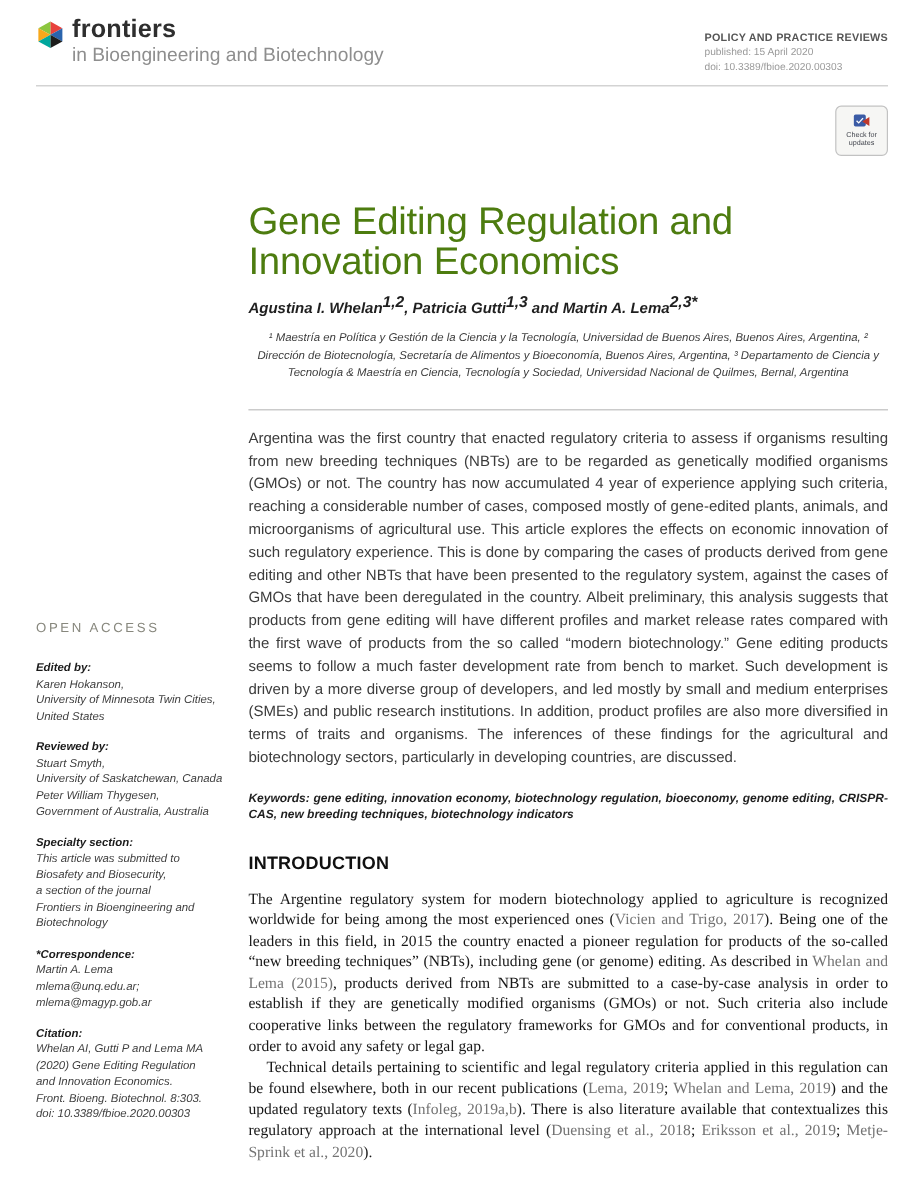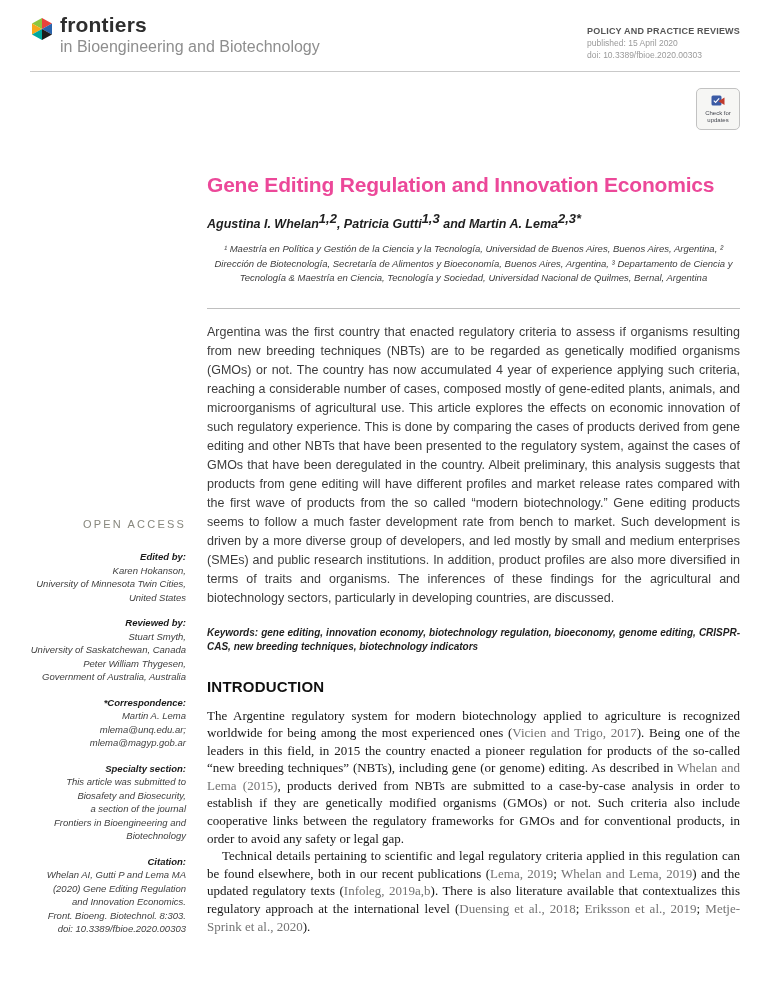--- a/index.html
+++ b/index.html
@@ -24,31 +24,31 @@
   .check-badge {
     position:absolute; top:88px; right:29px; width:44px; height:42px;
     border:1px solid #c2c2c2; border-radius:5px; background:#f6f6f4;
     display:flex; flex-direction:column; align-items:center; justify-content:center;
     gap:2px; cursor:pointer;
   }
   .cb-text { font-size:6px; line-height:6.5px; color:#44474f; text-align:center; }
 
   
   .content { display:flex; margin-top:96px; }
-  .sidebar { flex:0 0 156px; width:156px; padding-top:350px; text-align:right; }
+  .sidebar { flex:0 0 156px; width:156px; padding-top:350px; text-align:left; }
   .main { flex:1; padding-left:21px; }
 
   
   .open-access { font-size:11px; letter-spacing:2.2px; color:#87877d; margin-bottom:20px; }
   .sb-block { margin-bottom:12px; font-style:italic; font-size:9.5px; line-height:13.5px; color:#3f3f3f; }
   .sb-label { font-weight:bold; color:#1a1a1a; }
   .sb-bold { font-weight:bold; color:#1a1a1a; }
 
   
-  .article-title { font-size:21px; line-height:33px; font-weight:bold; color:#ec4899; letter-spacing:-0.2px; }
+  .article-title { font-size:32px; line-height:33px; font-weight:normal; color:#4d7c0f; letter-spacing:-0.2px; }
   .authors { margin-top:16px; font-size:12.5px; font-weight:bold; font-style:italic; color:#1f1f1f; }
   .authors sup { font-size:13px; line-height:0; }
   .affiliations { margin-top:11px; font-size:9.5px; font-style:italic; color:#3d3d3d; line-height:14.5px;text-align:center; }
 
   
   .abstract-block { margin-top:22px; border-top:1px solid #bfbfbf; padding-top:14px; }
   .abstract { font-size:12.5px; line-height:19px; text-align:justify; color:#3c3c3c; }
   .keywords { margin-top:18px; font-size:10px; font-weight:bold; line-height:14px; color:#1f1f1f; text-align:justify;font-style:italic; }
 
   
@@ -113,32 +113,32 @@
             <div class="sb-line"><span>United States</span></div>
           </div>
           <div class="sb-block">
             <div class="sb-label">Reviewed by:</div>
             <div class="sb-line"><span>Stuart Smyth,</span></div>
             <div class="sb-line"><span>University of Saskatchewan, Canada</span></div>
             <div class="sb-line"><span>Peter William Thygesen,</span></div>
             <div class="sb-line"><span>Government of Australia, Australia</span></div>
           </div>
           <div class="sb-block">
-            <div class="sb-label">*Correspondence:</div>
-            <div class="sb-line"><span>Martin A. Lema</span></div>
-            <div class="sb-line"><span>mlema@unq.edu.ar;</span></div>
-            <div class="sb-line"><span>mlema@magyp.gob.ar</span></div>
-          </div>
-          <div class="sb-block">
             <div class="sb-label">Specialty section:</div>
             <div class="sb-line"><span>This article was submitted to</span></div>
             <div class="sb-line"><span>Biosafety and Biosecurity,</span></div>
             <div class="sb-line"><span>a section of the journal</span></div>
             <div class="sb-line"><span>Frontiers in Bioengineering and</span></div>
             <div class="sb-line"><span>Biotechnology</span></div>
+          </div>
+          <div class="sb-block">
+            <div class="sb-label">*Correspondence:</div>
+            <div class="sb-line"><span>Martin A. Lema</span></div>
+            <div class="sb-line"><span>mlema@unq.edu.ar;</span></div>
+            <div class="sb-line"><span>mlema@magyp.gob.ar</span></div>
           </div>
           <div class="sb-block">
             <div class="sb-label">Citation:</div>
             <div class="sb-line"><span>Whelan AI, Gutti P and Lema MA</span></div>
             <div class="sb-line"><span>(2020) Gene Editing Regulation</span></div>
             <div class="sb-line"><span>and Innovation Economics.</span></div>
             <div class="sb-line"><span>Front. Bioeng. Biotechnol. 8:303.</span></div>
             <div class="sb-line"><span>doi: 10.3389/fbioe.2020.00303</span></div>
           </div>
         </div>

